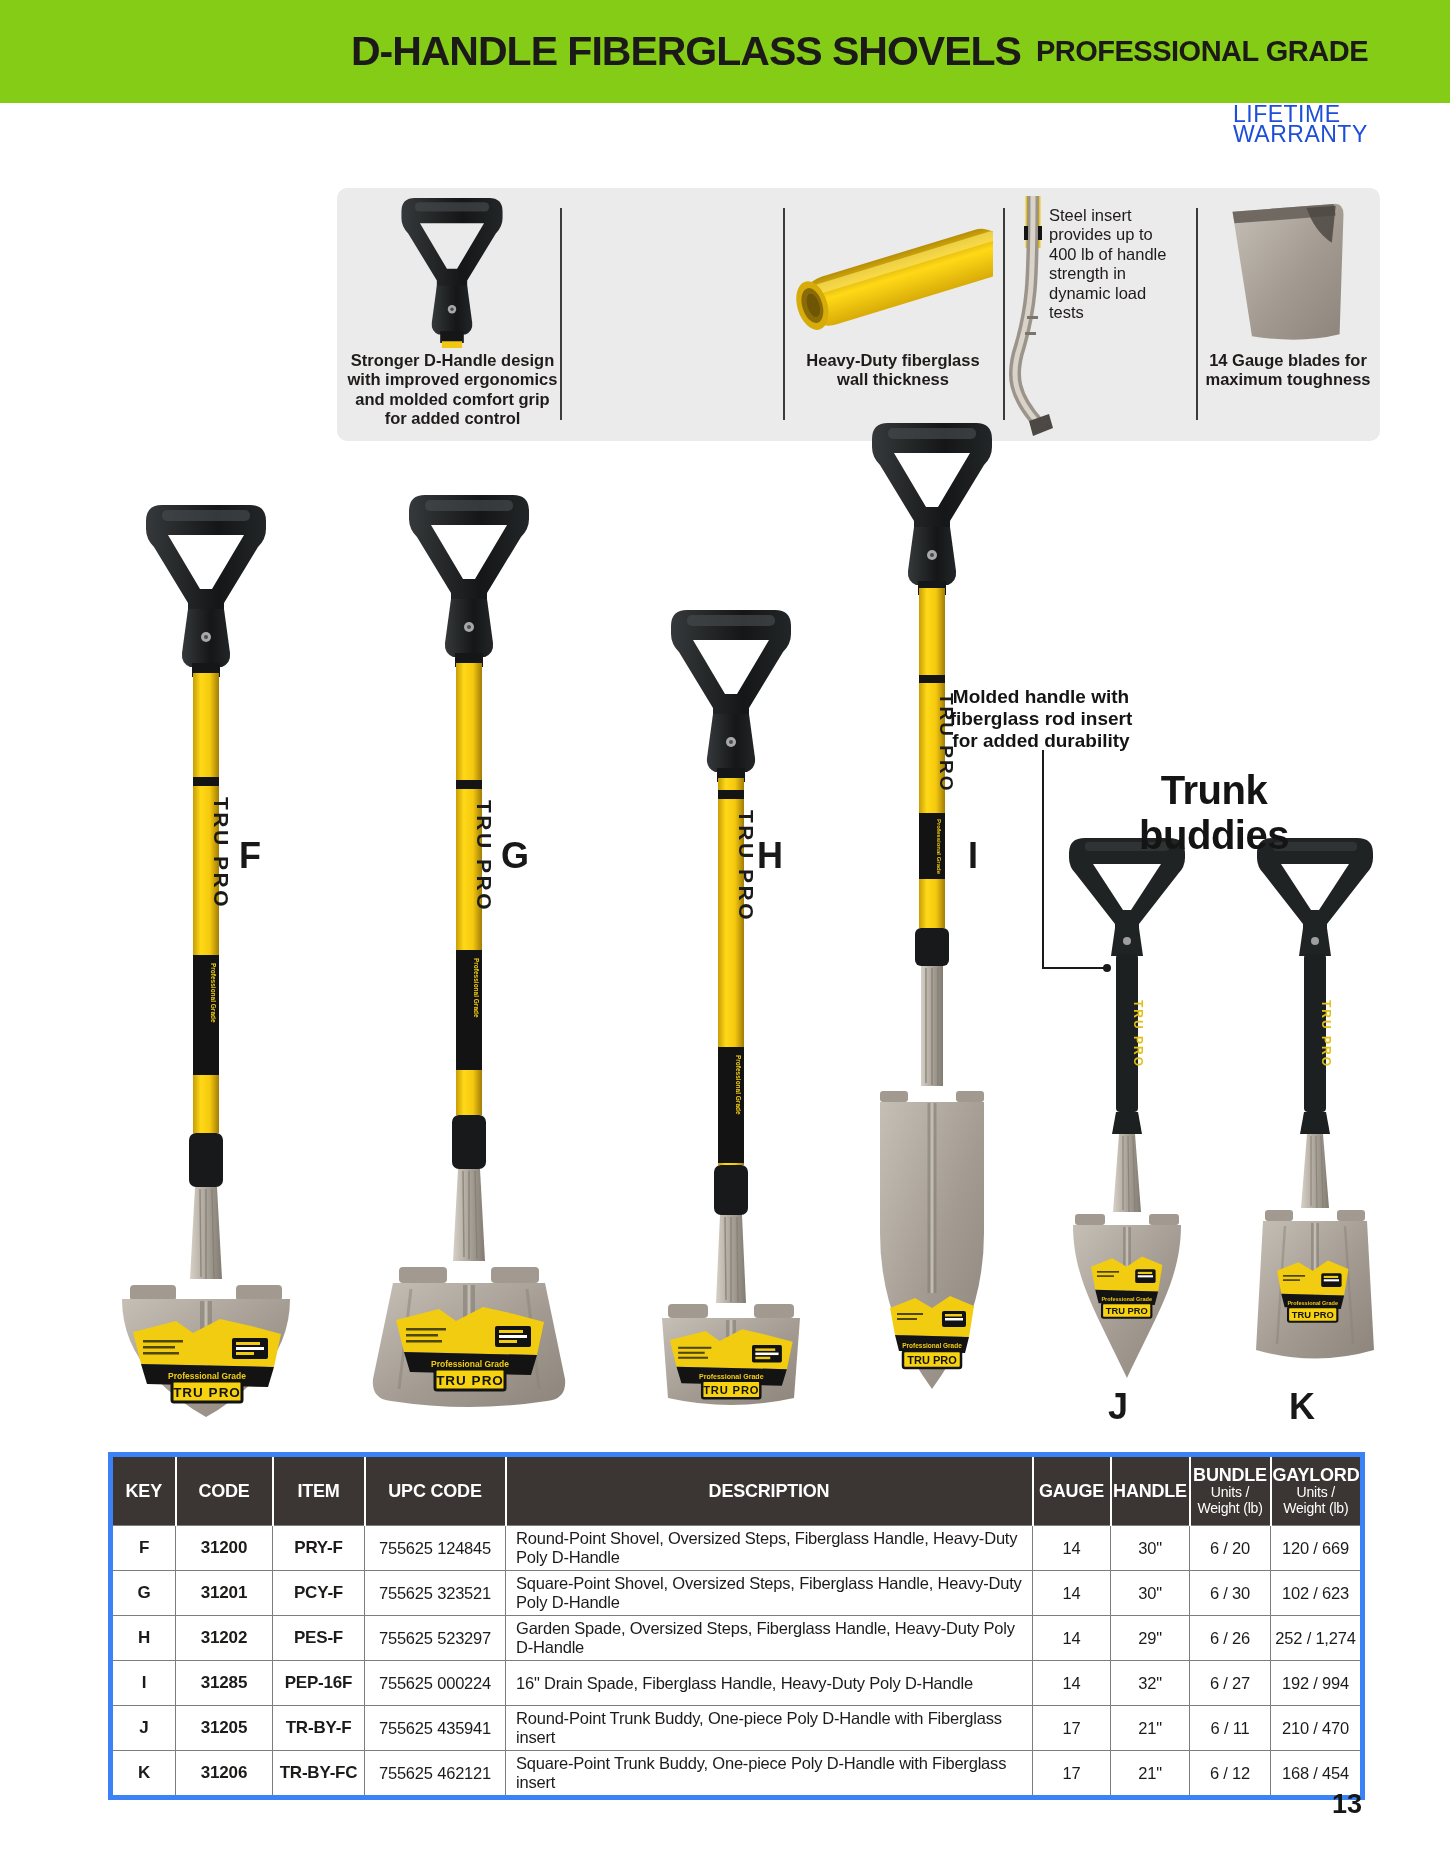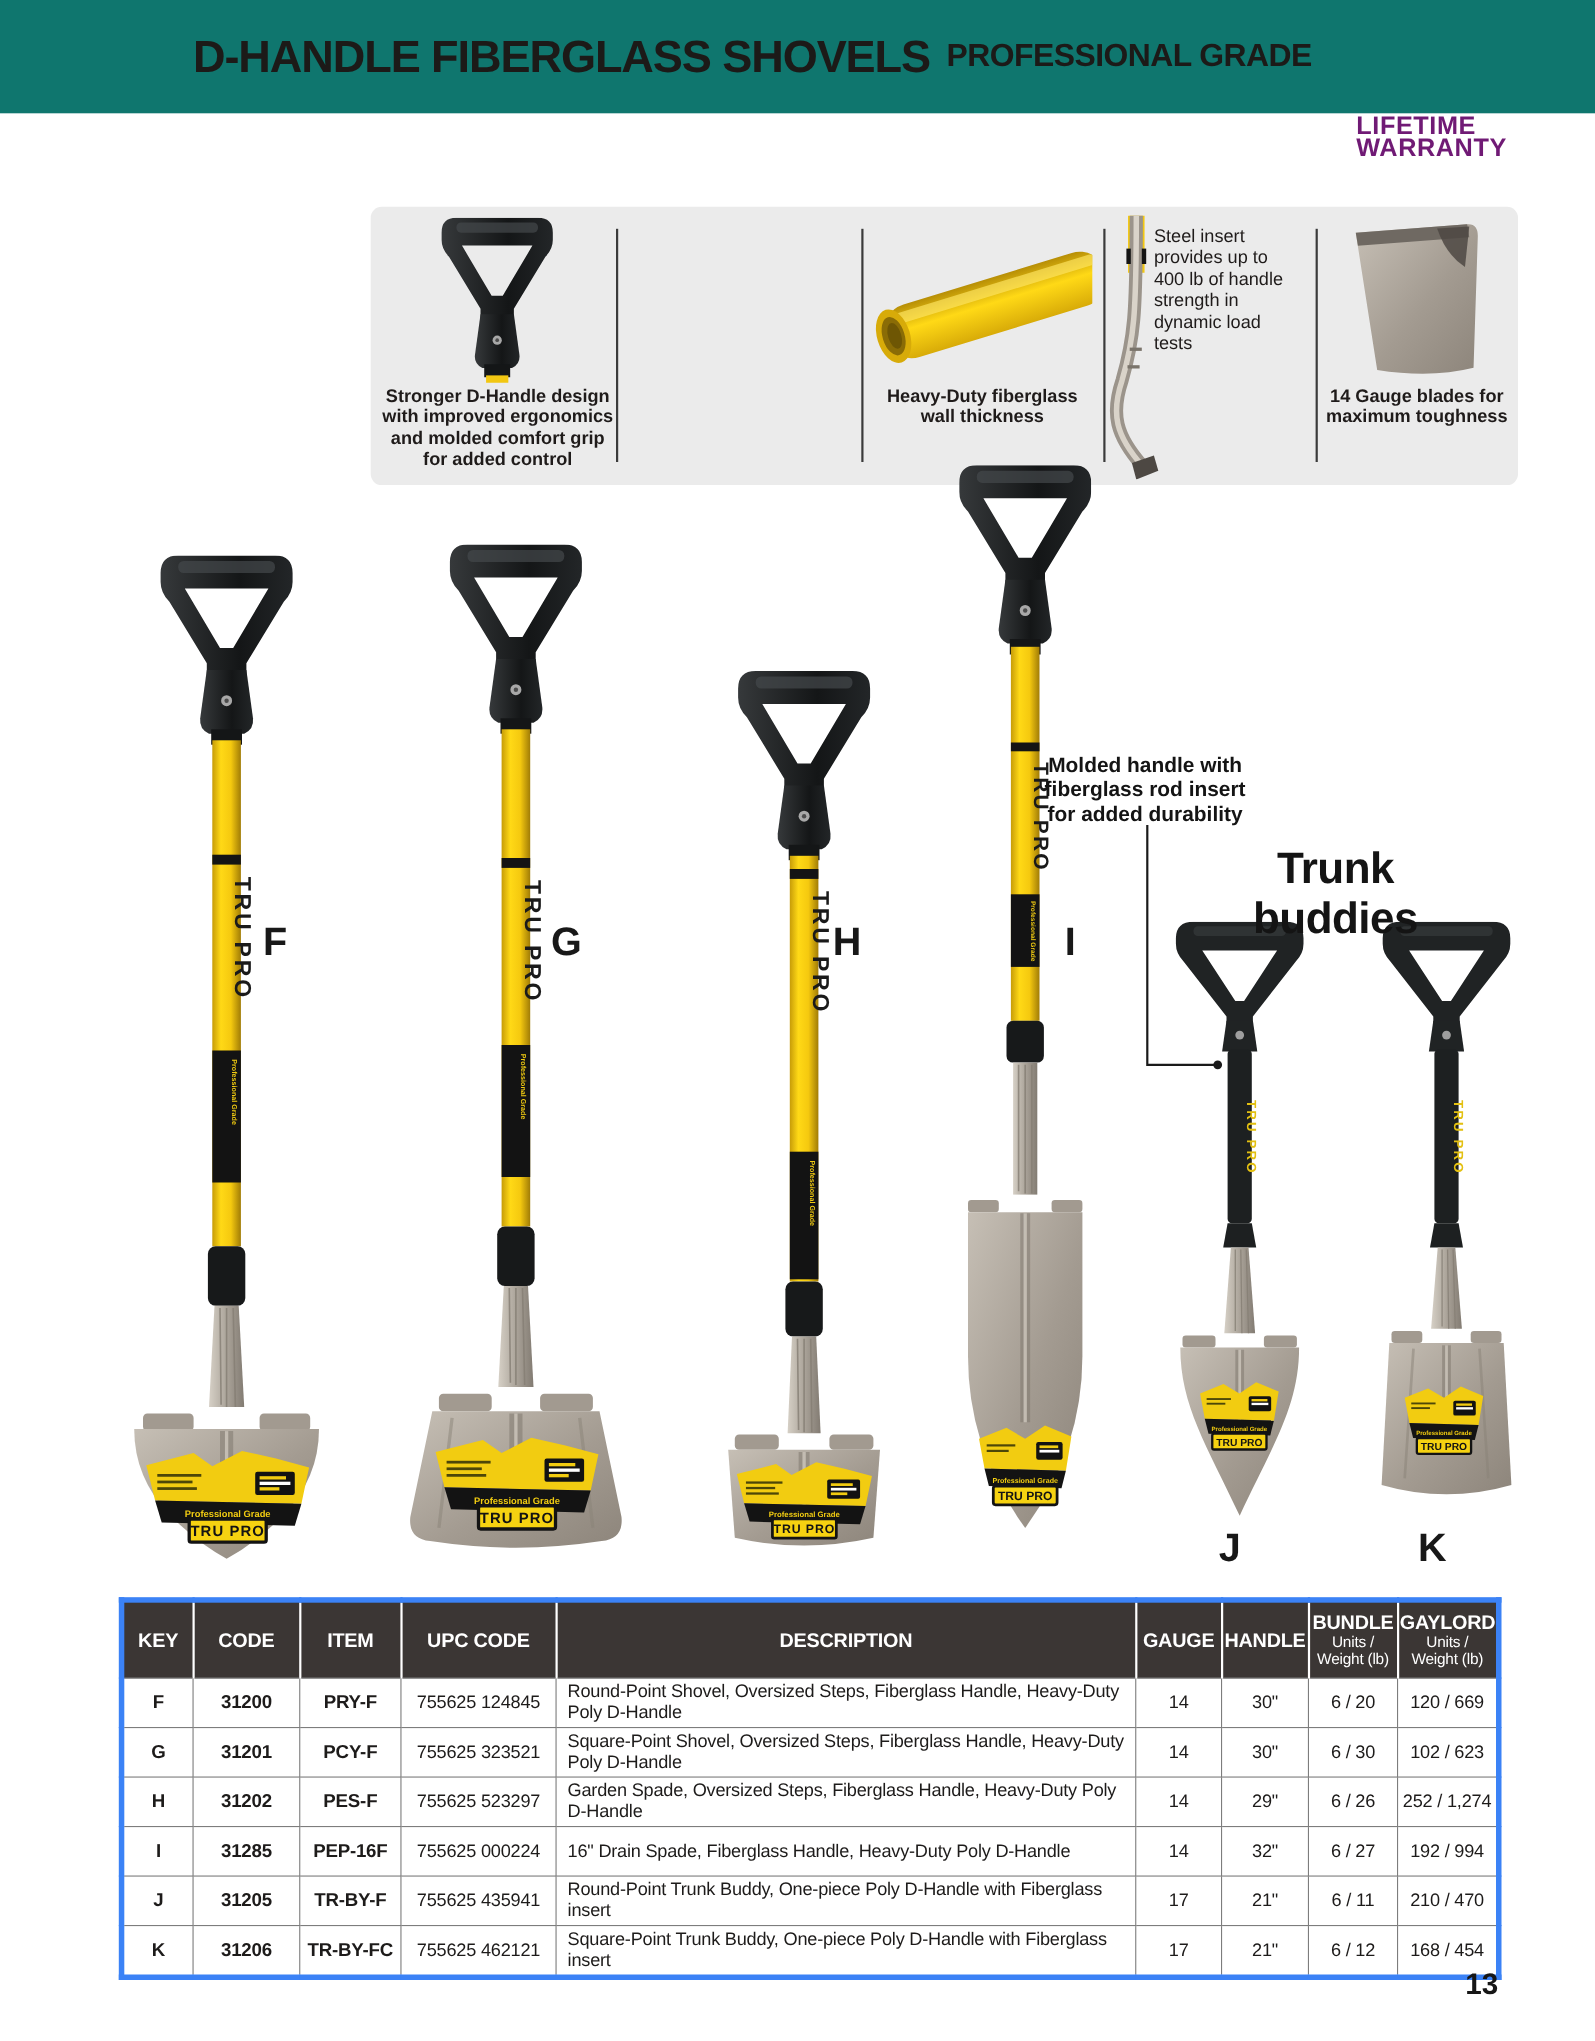--- a/index.html
+++ b/index.html
@@ -1,26 +1,26 @@
 <!DOCTYPE html>
 <html><head>
 <meta charset="utf-8">
 <style>
   html,body{margin:0;padding:0;background:#fff;}
   body{width:1450px;height:1855px;position:relative;overflow:hidden;
        font-family:"Liberation Sans","DejaVu Sans",sans-serif;color:#231f20;}
   .abs{position:absolute;}
 
   
-  .band{left:0;top:0;width:1450px;height:103px;background:#0f766e;
-        display:flex;align-items:center;justify-content:center;
+  .band{left:0;top:0;width:1450px;height:103px;background:#84cc16;
+        display:flex;align-items:center;justify-content:flex-end;
         padding-right:82px;box-sizing:border-box;gap:15px;}
   .band .title{font-size:41px;font-weight:bold;letter-spacing:-1px;color:#1c1a18;}
   .band .grade{font-size:29px;font-weight:bold;letter-spacing:-0.5px;color:#1c1a18;}
-  .warranty{left:1233px;top:104px;font-size:23px;font-weight:bold;color:#701a75;
+  .warranty{left:1233px;top:104px;font-size:23px;font-weight:normal;color:#1d4ed8;
             line-height:20px;letter-spacing:0.5px;}
 
   
   .strip{left:337px;top:188px;width:1043px;height:253px;background:#EBEBEB;border-radius:10px;}
   .divider{top:20px;width:2px;height:212px;background:#3b3b3b;}
   .panel{top:0;height:253px;}
   .caption{position:absolute;top:163px;left:0;right:0;text-align:center;
            font-size:16.5px;font-weight:bold;line-height:19.4px;color:#1f1b1a;}
   .caption span{display:block;}
   .steeltext{position:absolute;top:18px;left:46px;width:150px;text-align:left;

